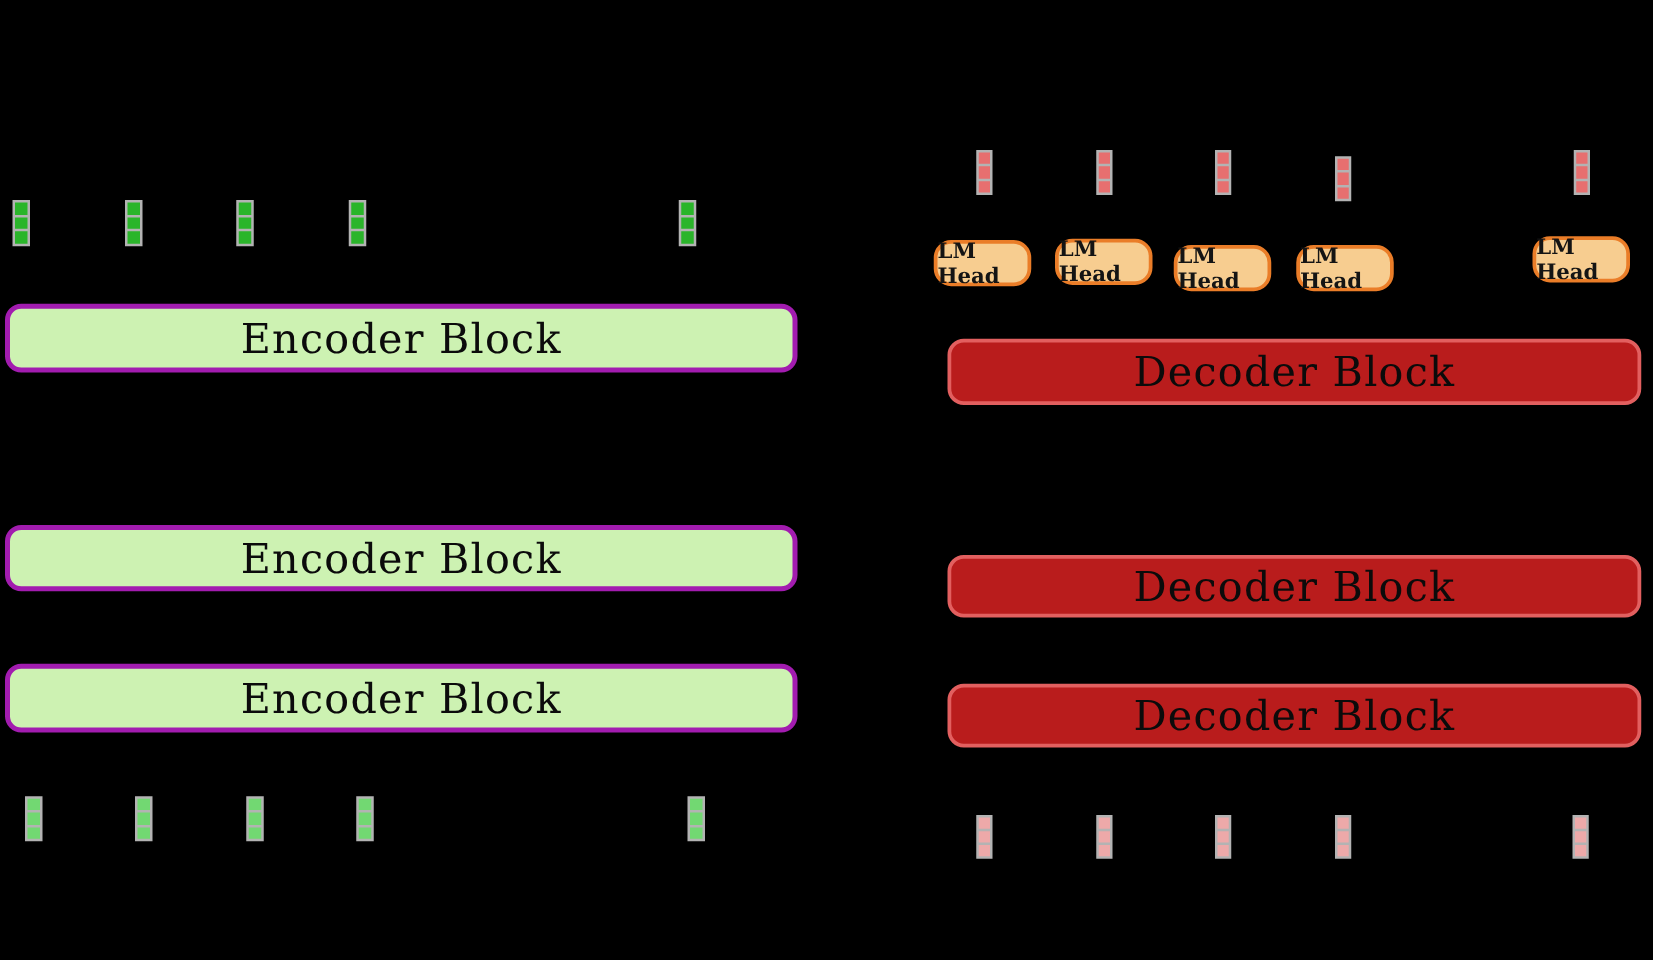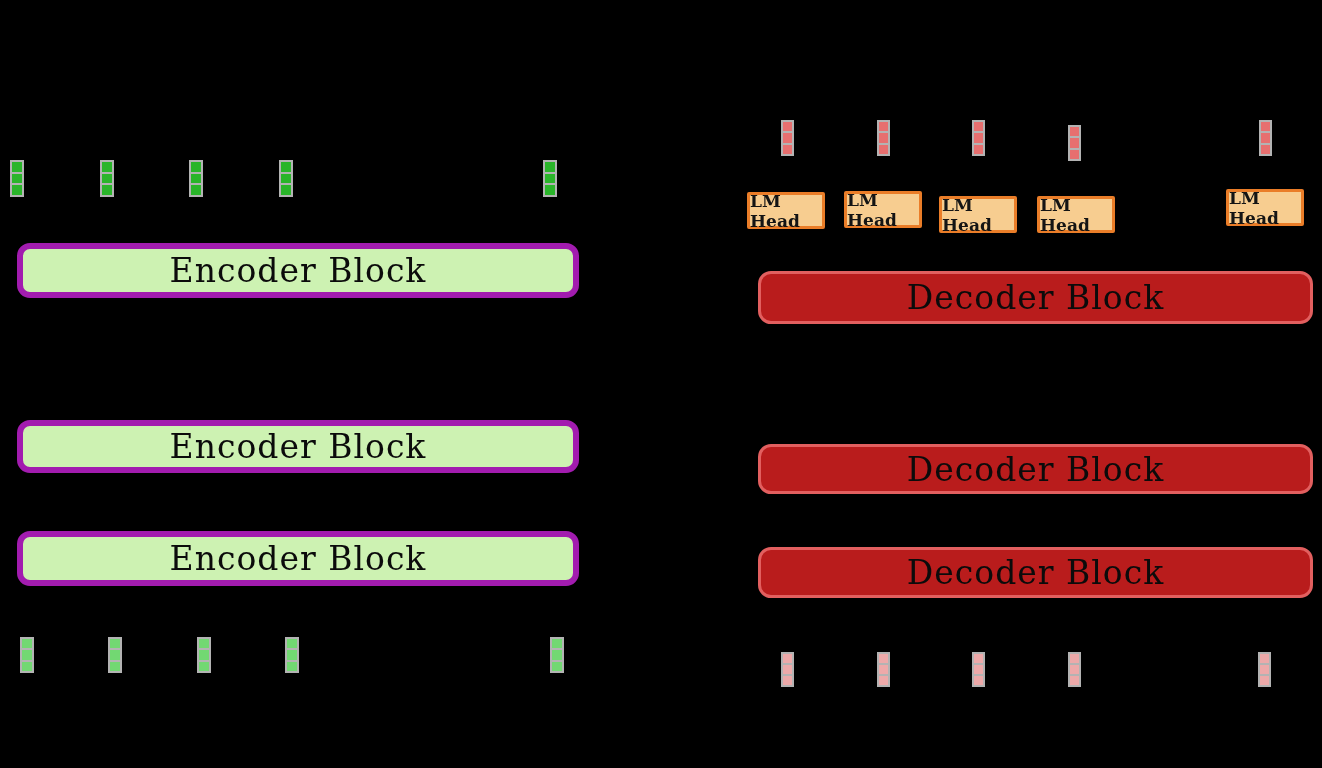--- a/index.html
+++ b/index.html
@@ -22,43 +22,43 @@
     display: flex;
     align-items: center;
     justify-content: center;
     border-radius: 13px;
     box-sizing: border-box;
     font-size: 33px;
     color: #0b0b0b;
     letter-spacing: 1px;
   }
   .enc-block {
-    left: 17px;
-    width: 562px;
+    left: 4px;
+    width: 634px;
     background: #cdf2b2;
-    border: 6px solid #a21caf;
+    border: 4px solid #a21caf;
   }
   .dec-block {
     left: 758px;
     width: 555px;
     background: #b91c1c;
     border: 3px solid #e25f5f;
   }
 
   
   .lm-head {
     position: absolute;
     width: 78px;
     height: 37px;
     display: flex;
     align-items: center;
     justify-content: flex-start;
     background: #f7cd90;
     border: 3px solid #ea7d28;
-    border-radius: 2px;
+    border-radius: 14px;
     box-sizing: border-box;
     font-size: 17px;
     font-weight: bold;
     color: #141414;
   }
 
   
   .tok {
     position: absolute;
     display: flex;

